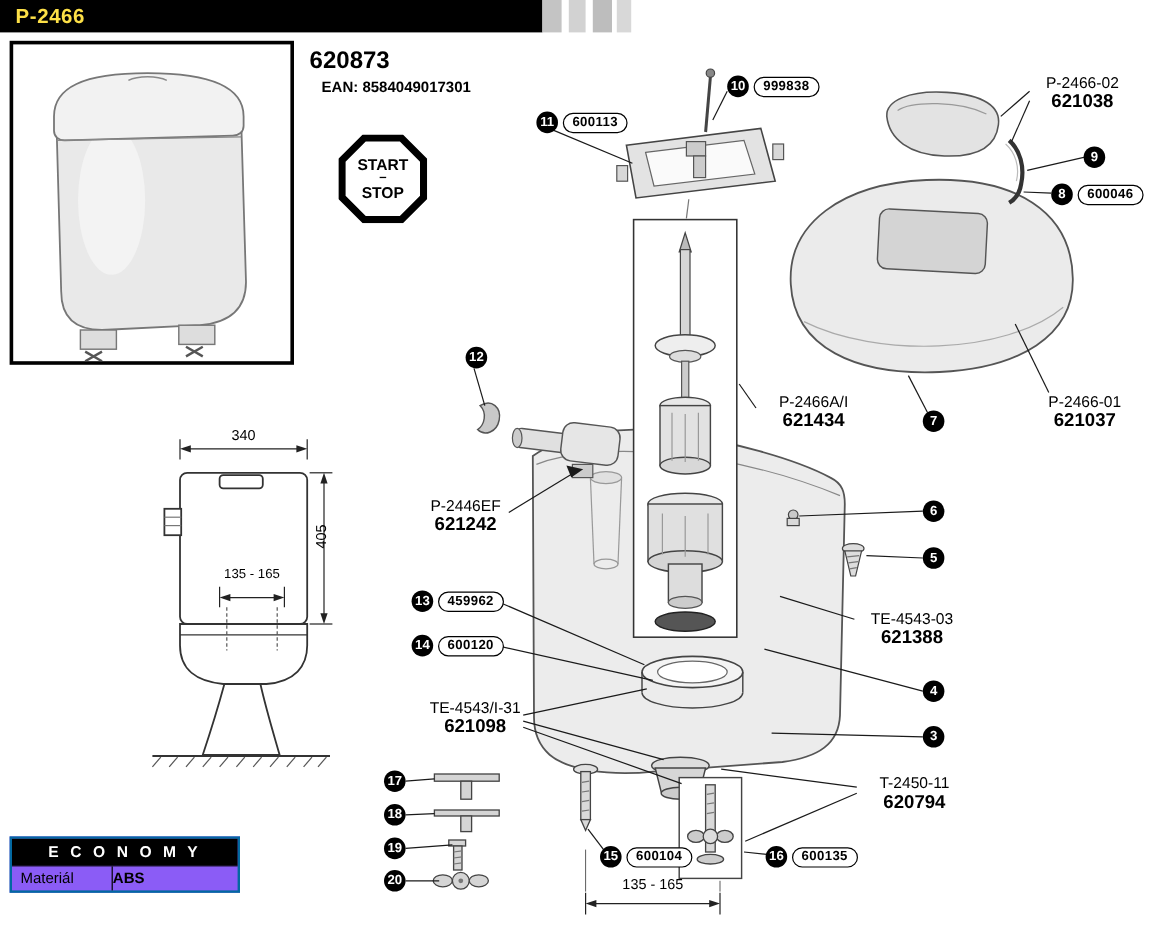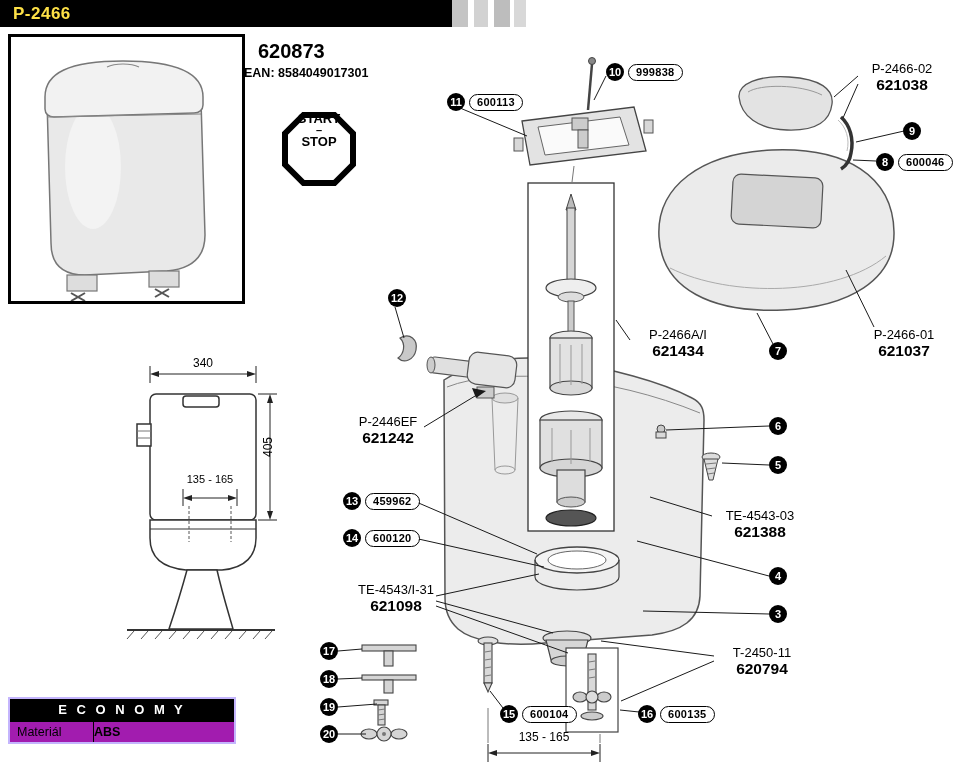--- a/index.html
+++ b/index.html
@@ -9,43 +9,43 @@
   
   .header-bar { position: absolute; left: 0; top: 0; width: 452px; height: 27px; background: #000; display: flex; align-items: center; }
   .header-title { color: #fde047; font-weight: bold; font-size: 17px; padding-left: 13px; letter-spacing: 0.5px; }
   .stripes { position: absolute; top: 0; height: 27px; }
   .stripe { position: absolute; top: 0; height: 27px; }
 
   
   .product-box { position: absolute; left: 8px; top: 34px; width: 237px; height: 270px; border: 3px solid #000; background: #fff; }
 
   .product-code { position: absolute; left: 258px; top: 40px; font-size: 20px; font-weight: bold; }
-  .product-ean { position: absolute; left: 244px; top: 66px; font-size: 12.5px; font-weight: bold; }
+  .product-ean { position: absolute; left: 268px; top: 66px; font-size: 12.5px; font-weight: bold; }
 
   
   .badge { position: absolute; left: 282px; top: 112px; width: 74px; height: 74px; }
-  .badge-text { position: absolute; inset: 0; display: flex; flex-direction: column; align-items: center; line-height: 1.05; font-weight: bold; }
+  .badge-text { position: absolute; inset: 0; display: flex; flex-direction: column; align-items: center; justify-content: center; line-height: 1.05; font-weight: bold; }
   .badge-text .bt { font-size: 13px; }
   .badge-text .bd { font-size: 11px; margin: -1px 0; }
 
   
   .callout { position: absolute; display: flex; align-items: center; gap: 4px; z-index: 5; }
   .co-num { width: 18px; height: 18px; border-radius: 50%; background: #000; color: #fff; font-weight: bold; font-size: 11px; display: flex; align-items: center; justify-content: center; flex: 0 0 18px; }
   .co-code { border: 1.5px solid #000; border-radius: 9px; background: #fff; padding: 0 7px; font-weight: bold; font-size: 11px; height: 17px; line-height: 14px; letter-spacing: 0.3px; white-space: nowrap; }
 
   
   .plabel { position: absolute; text-align: center; z-index: 5; }
   .pl-name { font-size: 13px; }
   .pl-code { font-size: 15.5px; font-weight: bold; }
 
   
   .dim-text { position: absolute; text-align: center; z-index: 5; }
 
   
-  .eco { position: absolute; left: 8px; top: 697px; width: 228px; border: 2px solid #c4b5fd; background: #a21caf; z-index: 5; }
+  .eco { position: absolute; left: 8px; top: 697px; width: 192px; border: 2px solid #0369a1; background: #8b5cf6; z-index: 5; }
   .eco-header { background: #000; color: #fff; text-align: center; font-weight: bold; font-size: 13px; letter-spacing: 3px; padding: 3px 0 4px; }
   .eco-row { display: flex; border-top: 1.5px solid #000; font-size: 12.5px; align-items: stretch; }
   .eco-label { width: 84px; padding: 3px 0 3px 7px; border-right: 1.5px solid #000; }
   .eco-value { flex: 1; text-align: left; font-weight: bold; padding: 3px 0; }
 
   .diagram-svg { position: absolute; left: 0; top: 0; z-index: 1; }
   .pbox-svg { position: absolute; left: 0; top: 0; }
 </style>
 </head>
 <body>

